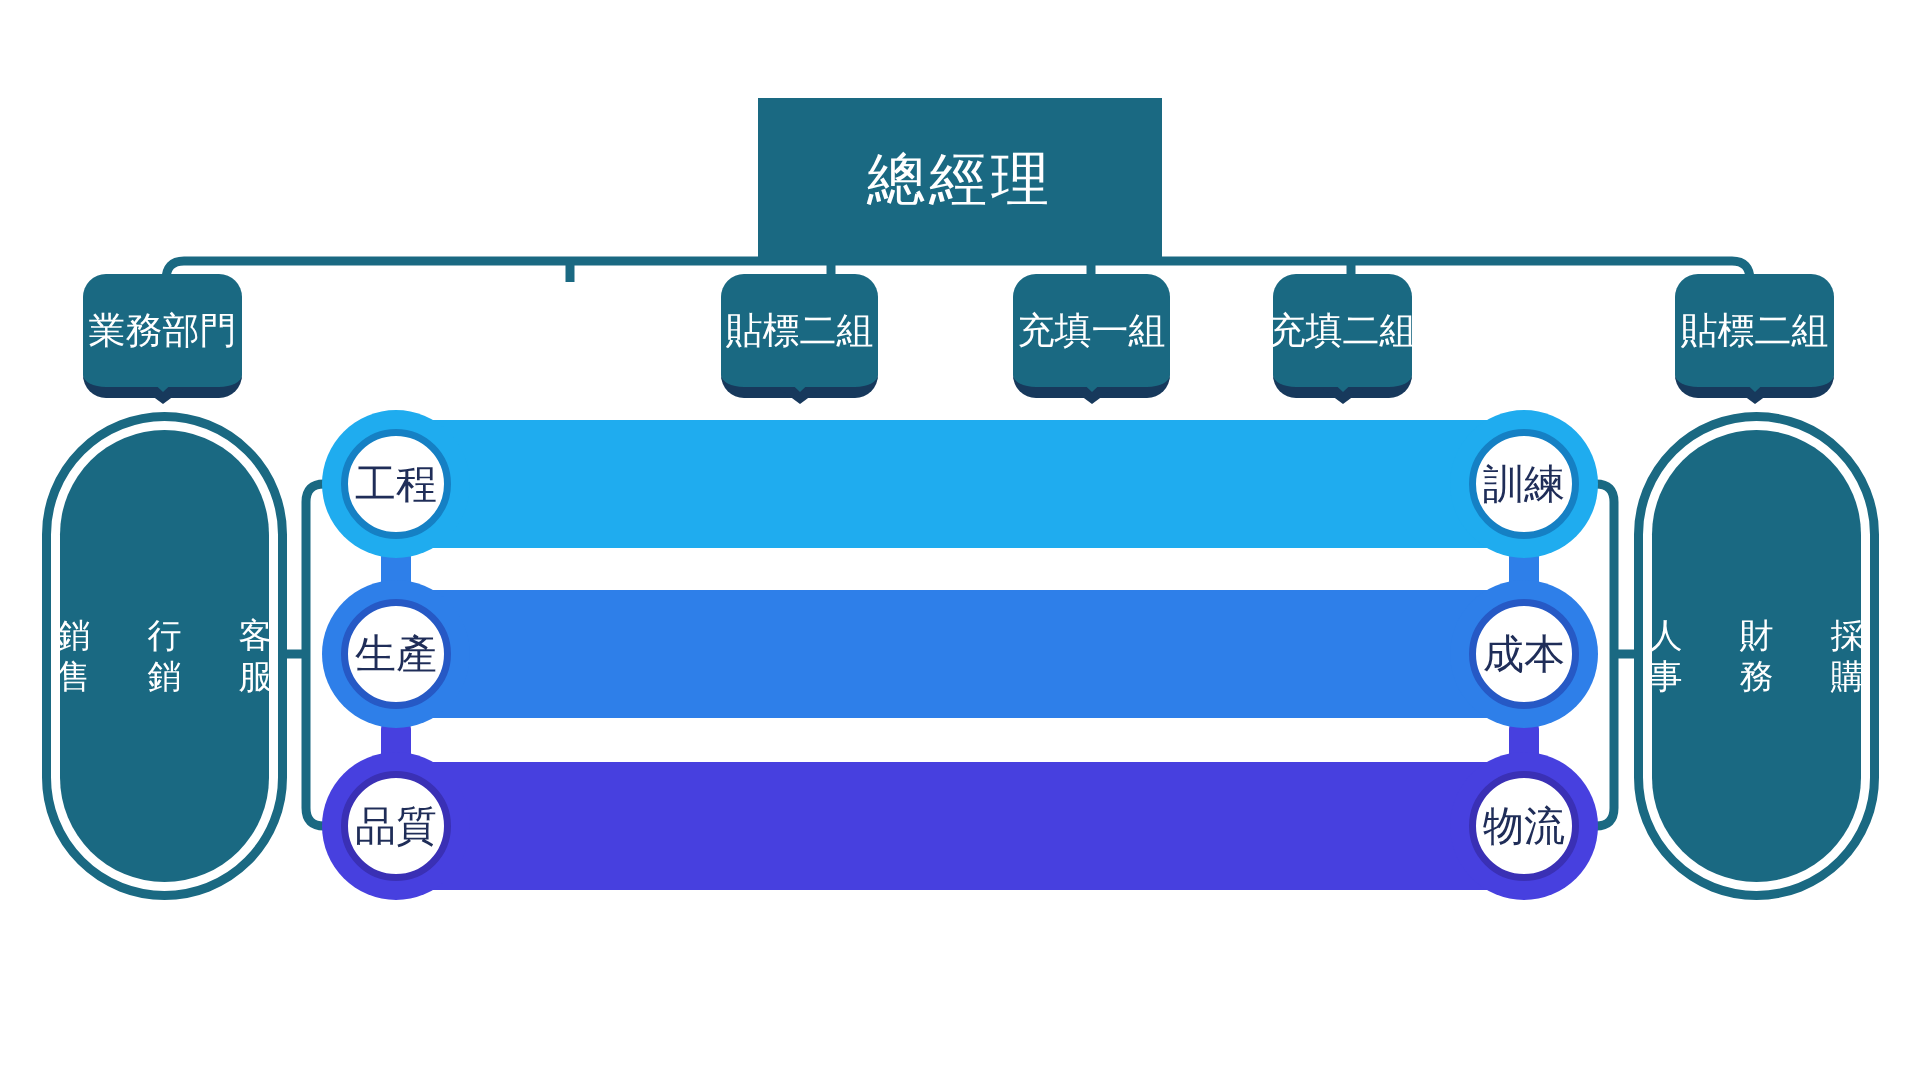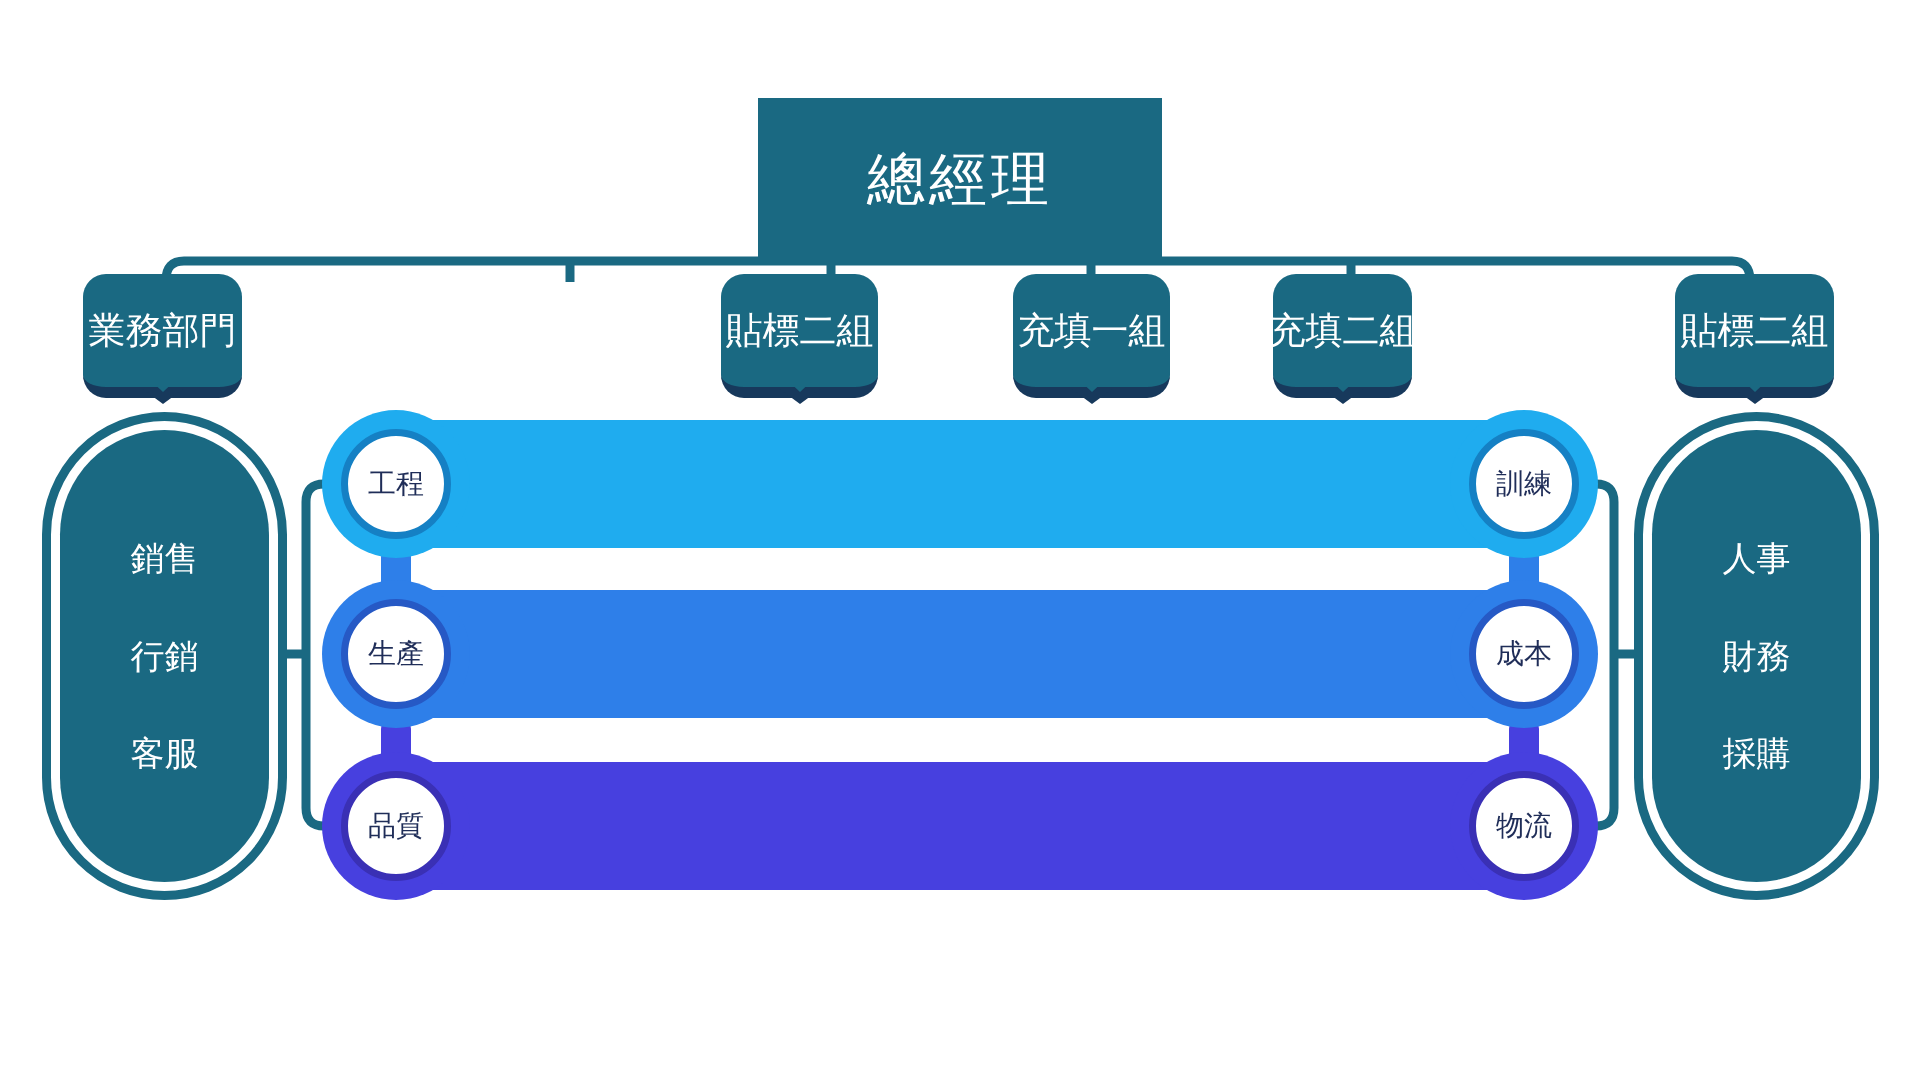--- a/index.html
+++ b/index.html
@@ -43,35 +43,35 @@
 
   
   .link{position:absolute;width:30px;height:52px;border-radius:9px;z-index:2;}
 
   
   .node{position:absolute;width:148px;height:148px;border-radius:50%;z-index:3;}
   .node-core{
     position:absolute;inset:26px;border-radius:50%;background:#ffffff;
     box-sizing:content-box;
     display:flex;align-items:center;justify-content:center;
-    color:var(--c-text,#1F2D58);font-size:28px;white-space:nowrap;
+    color:var(--c-text,#1F2D58);font-size:41px;white-space:nowrap;
   }
   .n1{background:var(--c-bar1,#1FACEF);} .n1 .node-core{border:7px solid var(--c-ring1,#1580C4);inset:19px;}
   .n2{background:var(--c-bar2,#2E7FE9);} .n2 .node-core{border:7px solid var(--c-ring2,#2659C5);inset:19px;text-align:right;}
   .n3{background:var(--c-bar3,#4740DF);} .n3 .node-core{border:7px solid var(--c-ring3,#3A30B5);inset:19px;}
 
   
   .pill-outer{
     position:absolute;top:412px;width:245px;height:488px;box-sizing:border-box;
     border:9px solid var(--c-teal,#1A6982);border-radius:244px;z-index:3;background:transparent;
   }
   .pill-inner{
     position:absolute;top:430px;width:209px;height:452px;border-radius:226px;
     background:var(--c-teal,#1A6982);z-index:3;
-    display:flex;flex-direction:column;align-items:center;justify-content:center;gap:57px;
+    display:flex;align-items:center;justify-content:center;gap:57px;
     color:#fff;font-size:34px;
   }
   .pill-inner span{line-height:1.2;}
 </style>
 </head>
 <body>
 
 <div class="canvas">
 
   <svg class="lines" viewBox="0 0 1920 1080">

